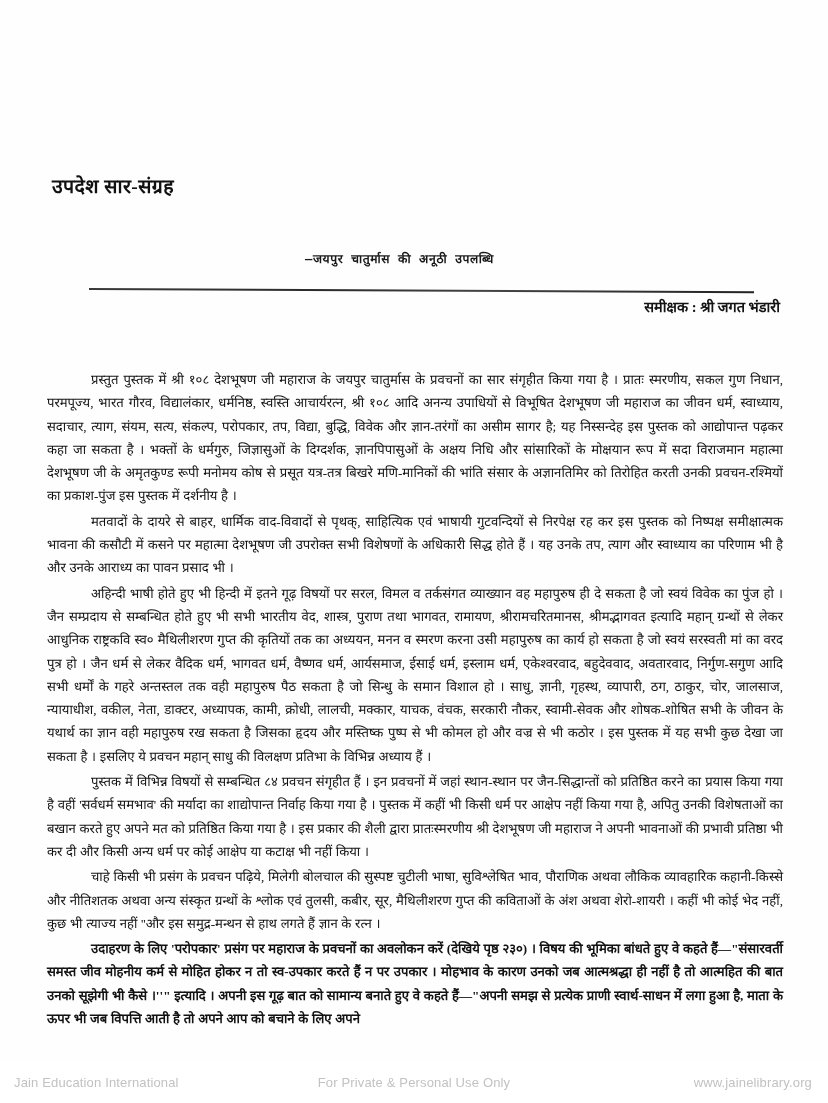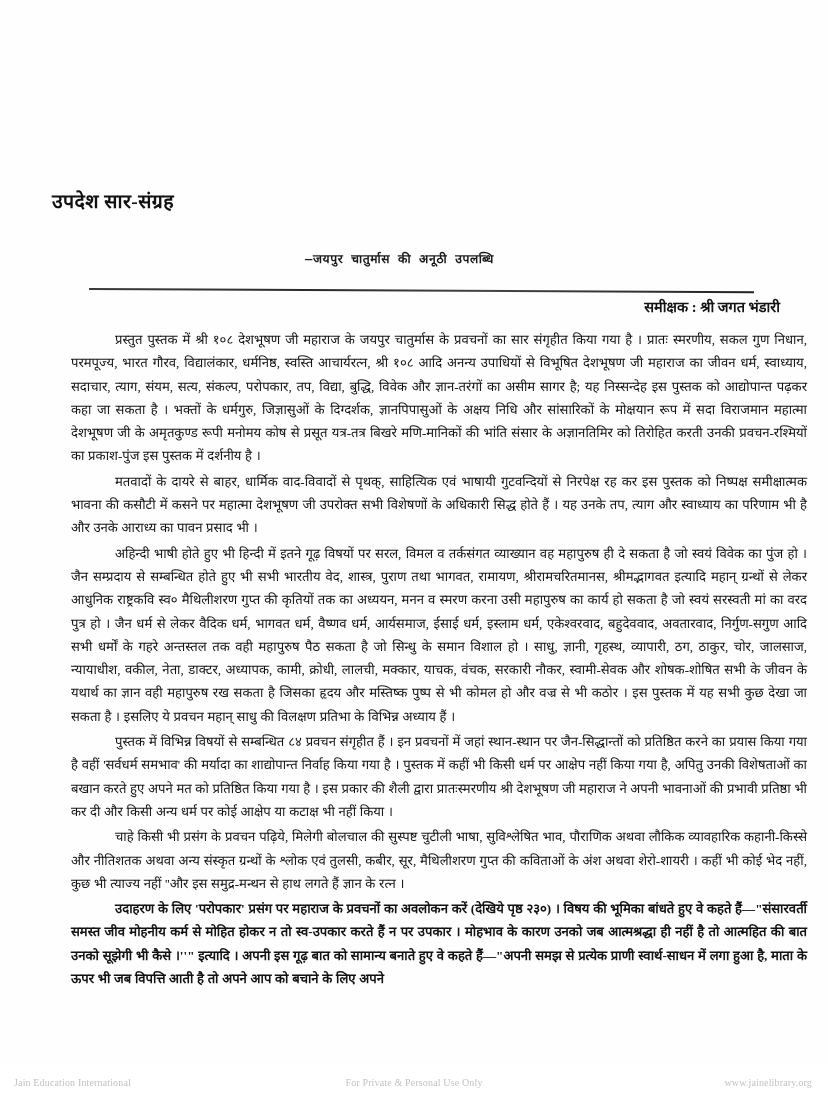--- a/index.html
+++ b/index.html
@@ -25,21 +25,21 @@
     width: 828px;
     height: 1103px;
     background: #fefefe;
     box-sizing: border-box;
   }
 
   
   .doc-title {
     position: absolute;
     left: 52px;
-    top: 187px;
+    top: 172px;
     font-size: 19.5px;
     font-weight: 700;
     letter-spacing: 0.4px;
     color: #111;
     white-space: nowrap;
   }
 
   .doc-subtitle {
     position: absolute;
     left: 305px;
@@ -70,23 +70,22 @@
     font-size: 14.5px;
     font-weight: 700;
     color: #141414;
     white-space: nowrap;
   }
 
   
   .body-col {
     position: absolute;
     left: 47px;
-    top: 328px;
+    top: 368px;
     width: 736px;
-    margin-left: 24px;
   }
 
   .para {
     margin: 0 0 2px 0;
     font-size: 13.1px;
     line-height: 23.3px;
     text-align: justify;
     text-align-last: left;
     text-indent: 44px;
     word-spacing: 0.4px;
@@ -112,22 +111,22 @@
   
   .scan-bar {
     position: absolute;
     left: 0;
     right: 0;
     top: 1062px;
     height: 41px;
     background: #ffffff;
     display: flex;
     align-items: center;
-    font-family: Liberation Serif, serif;
-    font-size: 10px;
+    font-family: Liberation Sans, sans-serif;
+    font-size: 13px;
     color: #c2c2c2;
     letter-spacing: 0.15px;
   }
   .scan-left  { position: absolute; left: 14px;  }
   .scan-mid   { position: absolute; left: 50%; transform: translateX(-50%); }
   .scan-right { position: absolute; right: 16px; margin-left: 37px; }
 </style>
 </head>
 <body>
 

